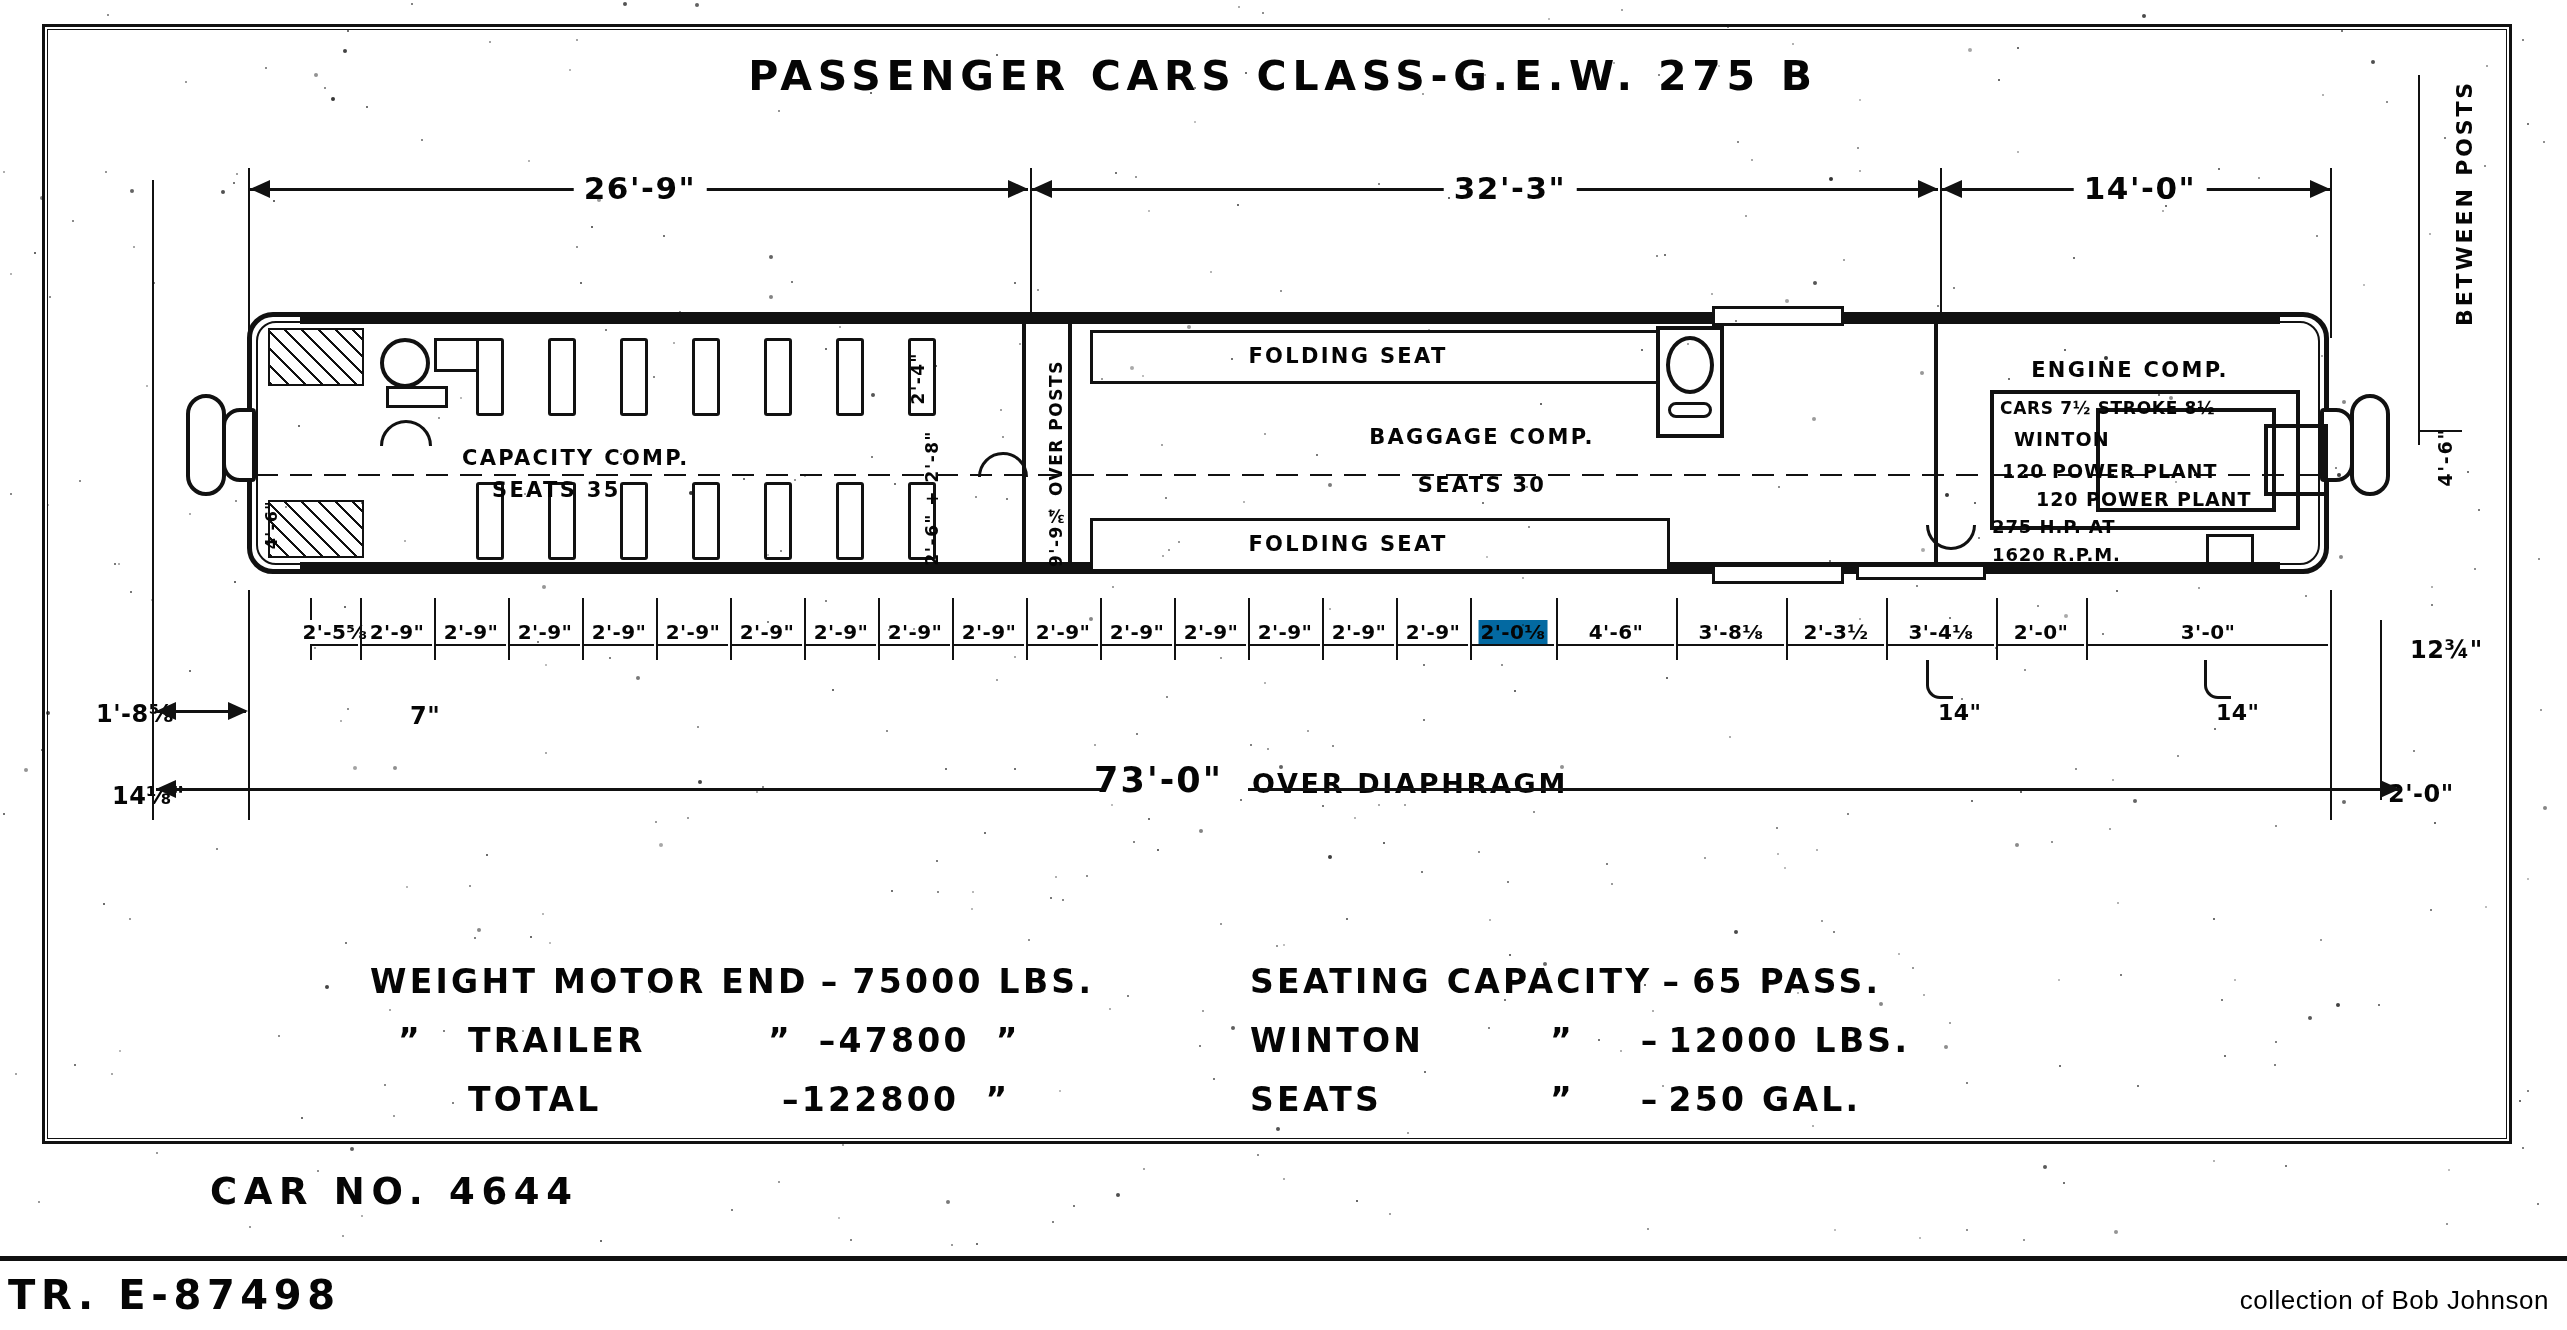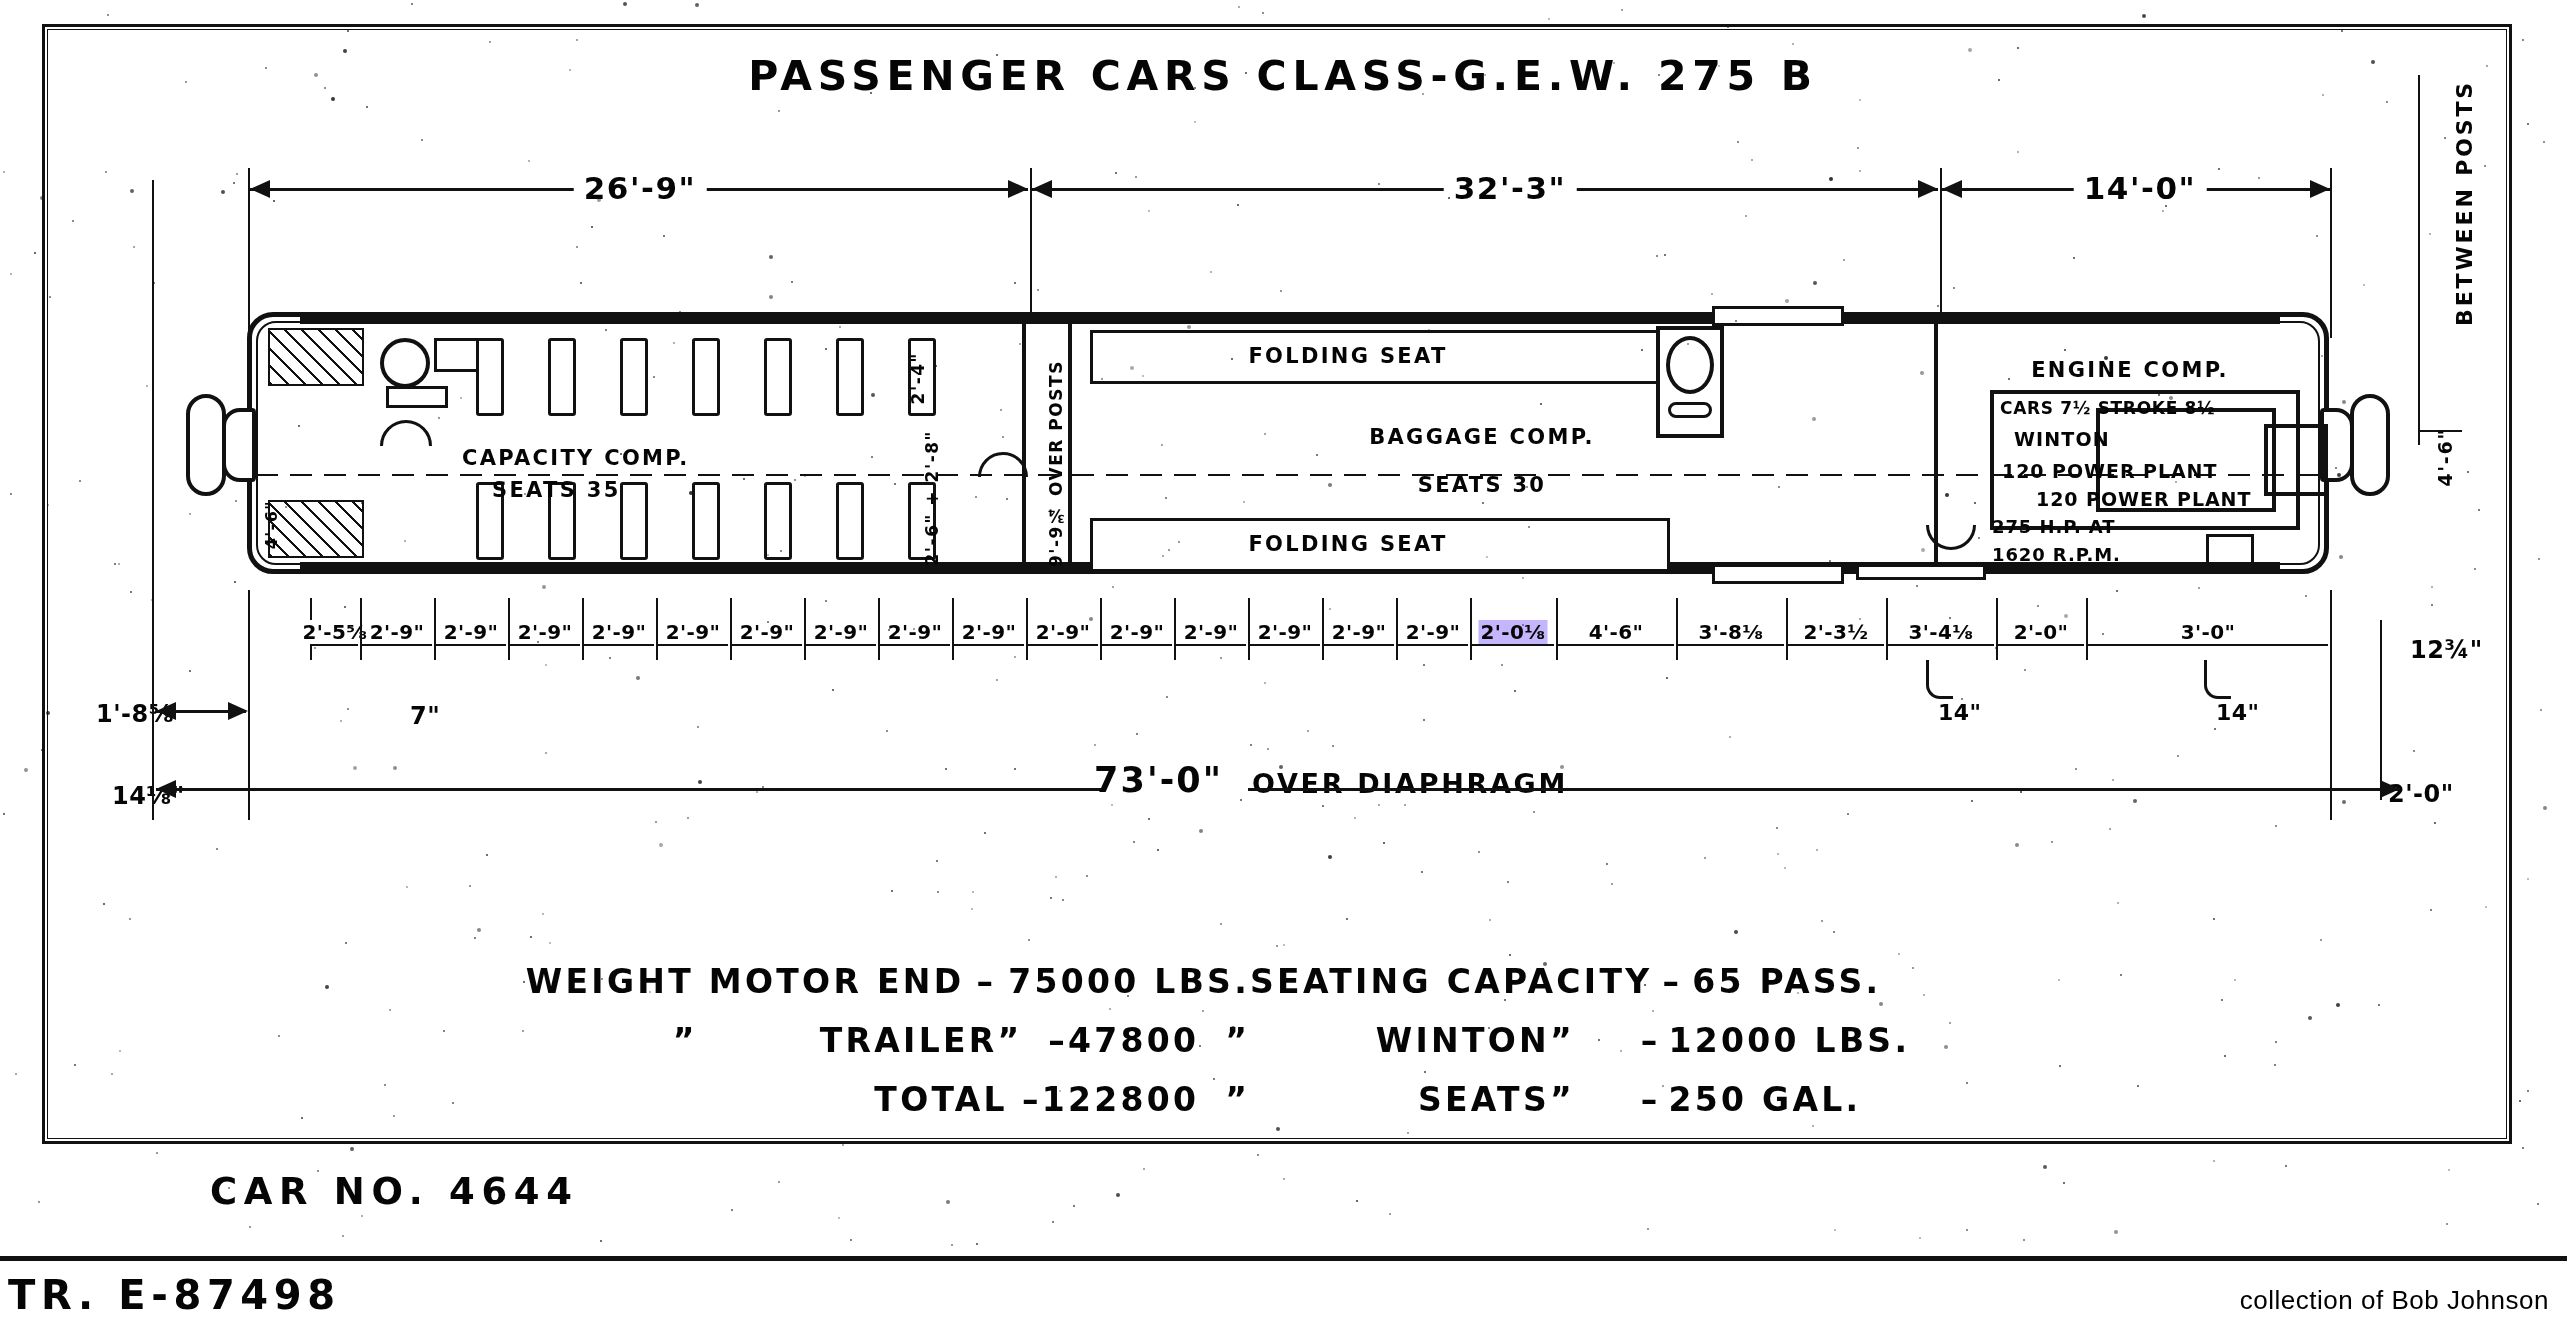--- a/index.html
+++ b/index.html
@@ -63,21 +63,21 @@
   #engine-outline{left:1990px;top:390px;width:310px;height:140px;
      border:4px solid #111;box-sizing:border-box;}
 
   
   .coupler{border:4px solid #111;box-sizing:border-box;background:#fff;}
 
   
   .smalldim{font-size:20px;letter-spacing:.02em;}
 
   
-  #spec-block{left:370px;top:962px;text-align:right;}
+  #spec-block{left:370px;top:962px;}
   .spec-row{display:flex;align-items:baseline;margin-bottom:20px;}
   .spec-left{width:880px;}
   .spec-label{font-size:33px;letter-spacing:.1em;display:inline-block;}
   .spec-ditto{font-size:33px;display:inline-block;}
 
   #car-number{left:210px;top:1170px;font-size:37px;letter-spacing:.18em;}
 
   
   #tr-number{left:8px;top:1272px;font-size:40px;letter-spacing:.14em;}
   #credit{right:18px;top:1285px;font-size:26px;font-weight:normal;
@@ -258,21 +258,21 @@
     <div class="abs dimline" style="left: 1250px; top: 644px; width: 70px; height: 2px;"></div>
     <div class="abs hand smalldim ctr" style="left: 1285px; top: 620px; background: rgb(255, 255, 255); padding: 0px 2px;">2'-9"</div>
     <div class="abs tick" style="left: 1322px; top: 598px; height: 62px;"></div>
     <div class="abs dimline" style="left: 1324px; top: 644px; width: 70px; height: 2px;"></div>
     <div class="abs hand smalldim ctr" style="left: 1359px; top: 620px; background: rgb(255, 255, 255); padding: 0px 2px;">2'-9"</div>
     <div class="abs tick" style="left: 1396px; top: 598px; height: 62px;"></div>
     <div class="abs dimline" style="left: 1398px; top: 644px; width: 70px; height: 2px;"></div>
     <div class="abs hand smalldim ctr" style="left: 1433px; top: 620px; background: rgb(255, 255, 255); padding: 0px 2px;">2'-9"</div>
     <div class="abs tick" style="left: 1470px; top: 598px; height: 62px;"></div>
     <div class="abs dimline" style="left: 1472px; top: 644px; width: 82px; height: 2px;"></div>
-    <div class="abs hand smalldim ctr" style="left: 1513px; top: 620px; background: #c4b5fd; padding: 0px 2px;">2'-0⅛</div>
+    <div class="abs hand smalldim ctr" style="left: 1513px; top: 620px; background: #0369a1; padding: 0px 2px;">2'-0⅛</div>
     <div class="abs tick" style="left: 1556px; top: 598px; height: 62px;"></div>
     <div class="abs dimline" style="left: 1558px; top: 644px; width: 116px; height: 2px;"></div>
     <div class="abs hand smalldim ctr" style="left: 1616px; top: 620px; background: rgb(255, 255, 255); padding: 0px 2px;">4'-6"</div>
     <div class="abs tick" style="left: 1676px; top: 598px; height: 62px;"></div>
     <div class="abs dimline" style="left: 1678px; top: 644px; width: 106px; height: 2px;"></div>
     <div class="abs hand smalldim ctr" style="left: 1731px; top: 620px; background: rgb(255, 255, 255); padding: 0px 2px;">3'-8⅛</div>
     <div class="abs tick" style="left: 1786px; top: 598px; height: 62px;"></div>
     <div class="abs dimline" style="left: 1788px; top: 644px; width: 96px; height: 2px;"></div>
     <div class="abs hand smalldim ctr" style="left: 1836px; top: 620px; background: rgb(255, 255, 255); padding: 0px 2px;">2'-3½</div>
     <div class="abs tick" style="left: 1886px; top: 598px; height: 62px;"></div>

